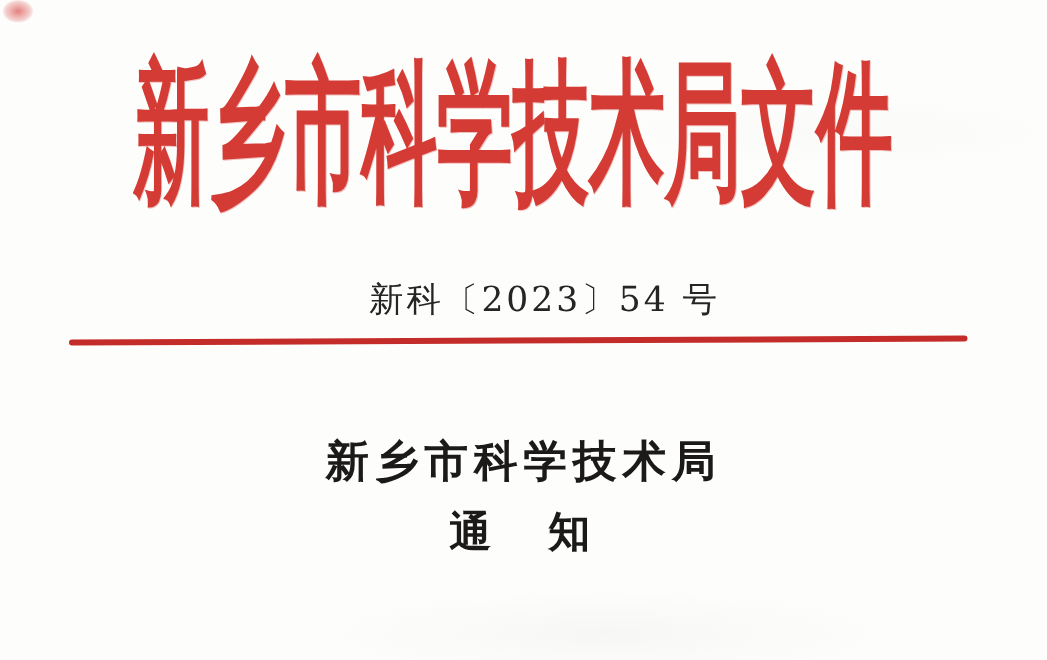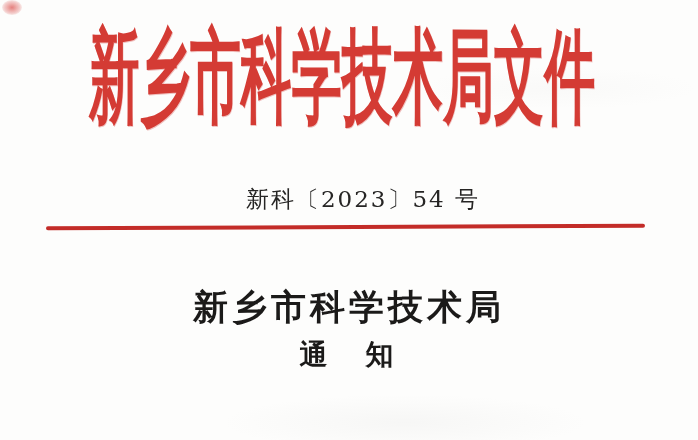--- a/index.html
+++ b/index.html
@@ -29,21 +29,21 @@
   }
 
   
   .masthead {
     position: absolute;
     left: 0; top: 30px;
     width: 684px;
     height: 104px;
     display: flex;
     justify-content: center;
-    align-items: flex-start;
+    align-items: flex-end;
   }
   .masthead-text {
     font-size: 92px;
     font-weight: bold;
     color: #d43b34;
     white-space: nowrap;
     line-height: 1;
     transform: scale(0.55, 1.12);
     transform-origin: center center;
     text-shadow: 1px 1px 0 rgba(216,80,76,0.35);
@@ -71,21 +71,21 @@
 
   .notice-title {
     position: absolute;
     left: 0; top: 283px;
     width: 698px;
     text-align: center;
     color: #1b1a19;
     font-weight: bold;
   }
   .notice-line1 {
-    font-size: 35px;
+    font-size: 29px;
     letter-spacing: 4px;
     line-height: 48px;
   }
   .notice-line2 {
     font-size: 31px;
     letter-spacing: 0.5px;
     line-height: 47px;
   }
   .notice-line3 {
     font-size: 28px;

